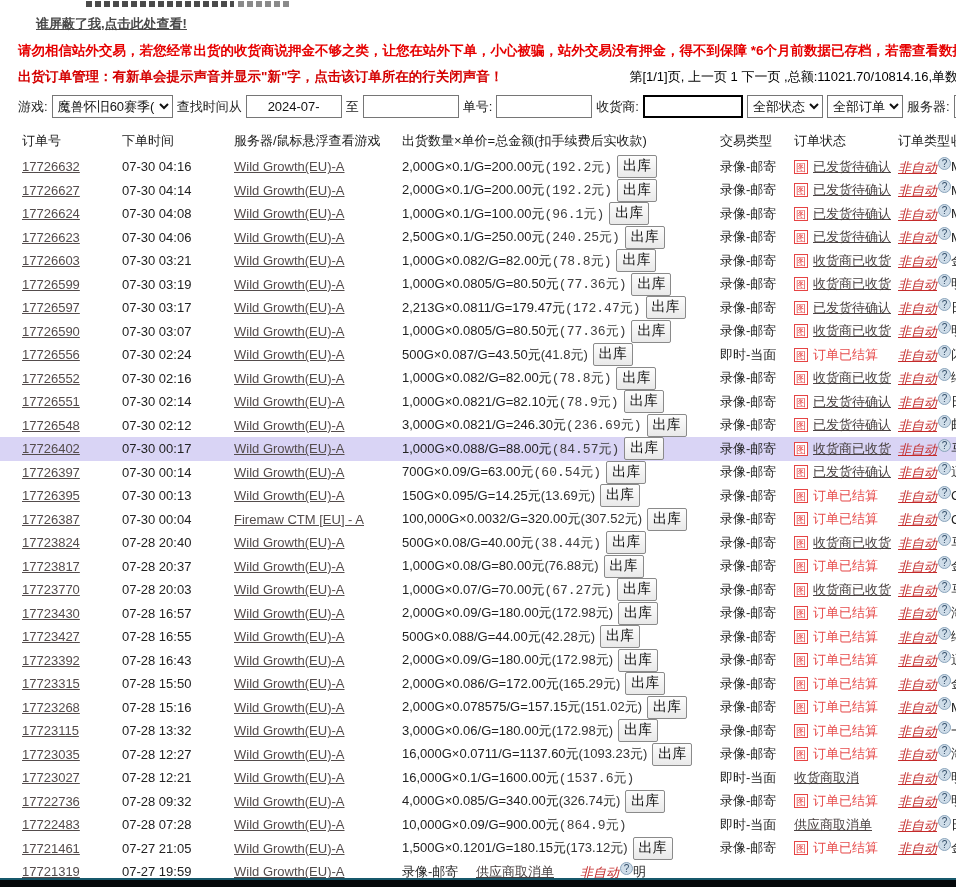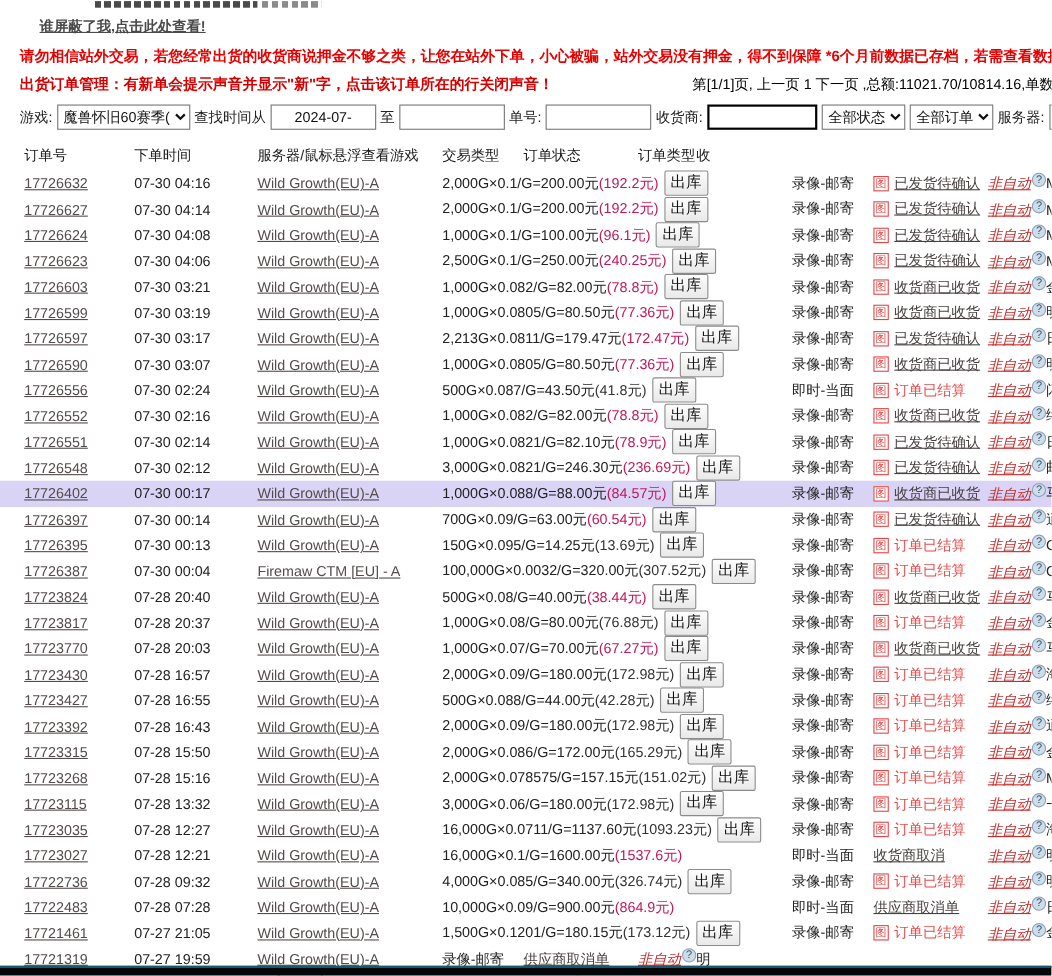--- a/index.html
+++ b/index.html
@@ -52,21 +52,21 @@
   .c-order   { width:100px; flex:0 0 auto; }
   .c-time    { width:112px; flex:0 0 auto; }
   .c-server  { width:168px; flex:0 0 auto; }
   .c-amount  { width:318px; flex:0 0 auto; display:flex; align-items:center; }
   .c-trade   { width:74px;  flex:0 0 auto; }
   .c-status  { width:104px; flex:0 0 auto; display:flex; align-items:center; }
   .c-type    { width:53px;  flex:0 0 auto; }
   .c-partial { width:20px;  flex:0 0 auto; overflow:hidden; color:#222; }
 
   a.order-link, a.server-link { color:#544c4c; text-decoration:underline; cursor:pointer; }
-  .net-blue { color:#be185d; }
+  .net-blue { color:#404040;font-family:Liberation Mono, monospace; }
   .net-dark { color:#333; }
   .btn-out {
     font-family:inherit; font-size:14px; margin-left:5px; padding:1px 5px 2px 5px;
     border:1px solid #8a8a8a; border-radius:2px; color:#111; cursor:pointer;
     background:linear-gradient(#fdfdfd,#e9e9e9);
   }
   .img-badge {
     display:inline-block; width:14px; height:14px; line-height:13px; text-align:center;
     border:1px solid #e64444; color:#e64444; font-size:10px; margin-right:5px;
     background:#fff; flex:0 0 auto; cursor:pointer;
@@ -130,20 +130,21 @@
   </select>
   <span class="lbl">服务器:</span>
   <input id="inp-server" style="">
 </div>
 
 <div class="table">
   <div class="thead">
     <span class="c-order">订单号</span>
     <span class="c-time">下单时间</span>
     <span class="c-server">服务器/鼠标悬浮查看游戏</span>
+    <span class="c-amount">出货数量×单价=总金额(扣手续费后实收款)</span>
     <span class="c-trade">交易类型</span>
     <span class="c-status">订单状态</span>
     <span class="c-type">订单类型</span>
     <span class="c-partial">收</span>
   </div>
   <div id="rows">
       <div class="row">
         <span class="c-order"><a class="order-link">17726632</a></span>
         <span class="c-time">07-30 04:16</span>
         <span class="c-server"><a class="server-link">Wild Growth(EU)-A</a></span>

